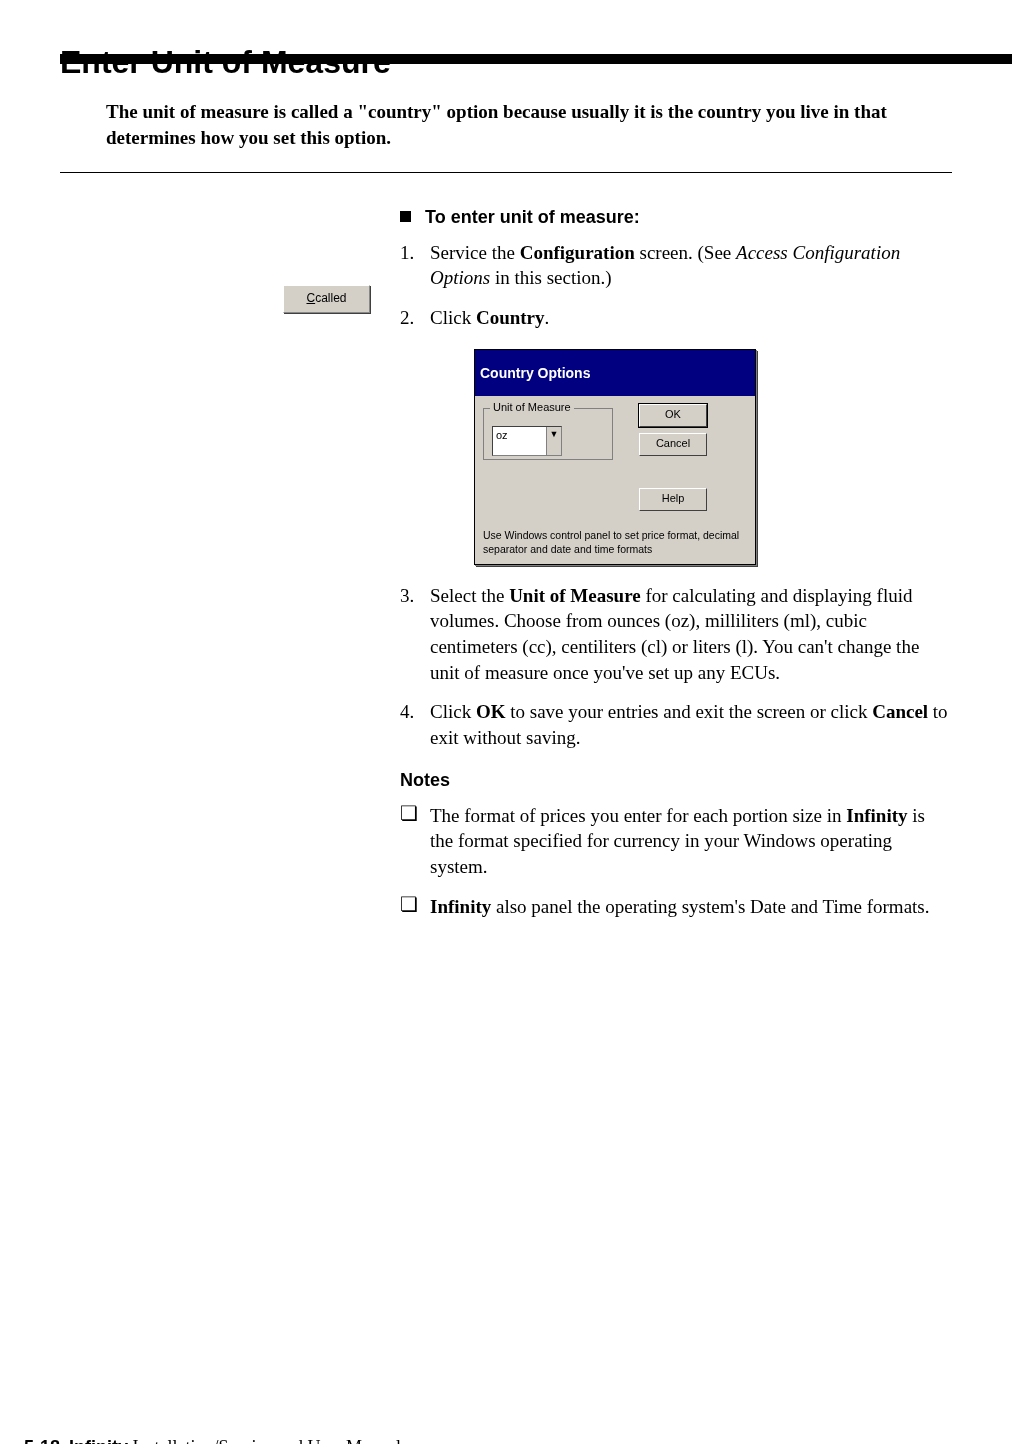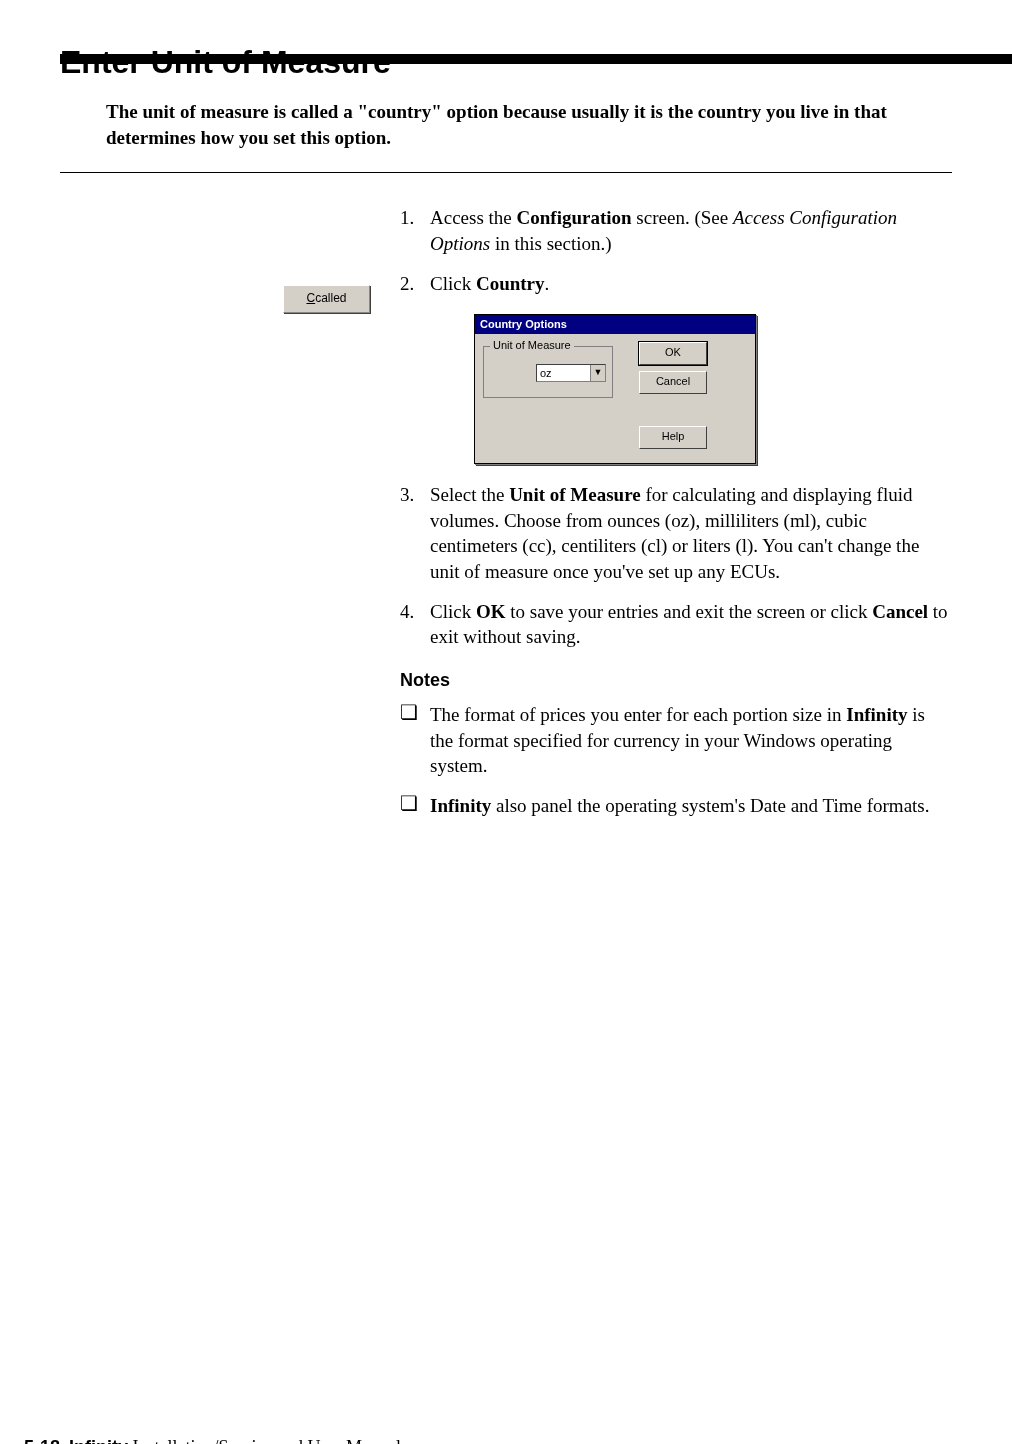--- a/index.html
+++ b/index.html
@@ -29,27 +29,27 @@
   .footer .pg { font-family:Arial,Helvetica,sans-serif; font-weight:bold; }
   .footer .prod { font-family:Arial,Helvetica,sans-serif; font-weight:bold; }
 
   
   .win-btn { width:85px; height:26px; background:#d4d0c8; border:1px solid #888; border-top-color:#fff; border-left-color:#fff; box-shadow:1px 1px 0 #404040; font-family:Tahoma,Arial,sans-serif; font-size:12px; color:#000; text-align:center; line-height:24px; margin-top:0; }
   .win-btn span.ul { text-decoration:underline; }
 
   
   .dlg-wrap { margin:4px 0 18px 74px; }
   .dlg { width:280px; background:#d4d0c8; border:1px solid #000; box-shadow:1px 1px 0 #808080,2px 2px 0 #404040; font-family:Tahoma,Arial,sans-serif; font-size:11px; }
-  .dlg .title { background:#000080; color:#fff; font-weight:bold; padding:2px 5px; font-size:11px; }
+  .dlg .title { background:#000080; color:#fff; font-weight:bold; padding:14px 5px; font-size:14px; }
   .dlg .inner { padding:6px 8px 8px 8px; }
   .dlg .top-area { display:flex; }
   .dlg .group { position:relative; border:1px solid #808080; border-top:none; margin-top:6px; padding:18px 8px 10px 8px; width:130px; box-sizing:border-box; height:52px; }
   .dlg .group::before { content:''; position:absolute; top:0; left:0; right:0; border-top:1px solid #808080; }
   .dlg .group .legend { position:absolute; top:-8px; left:6px; background:#d4d0c8; padding:0 3px; color:#000; font-size:11px; }
-  .dlg .dd { display:flex; width:70px; height:18px; background:#fff; border:1px solid #808080; border-top-color:#404040; border-left-color:#404040; box-sizing:border-box;margin-left:44px; }
+  .dlg .dd { display:flex; width:70px; height:30px; background:#fff; border:1px solid #808080; border-top-color:#404040; border-left-color:#404040; box-sizing:border-box; }
   .dlg .dd .val { flex:1; padding:1px 3px; font-size:11px; line-height:14px; }
   .dlg .dd .arw { width:14px; background:#d4d0c8; border-left:1px solid #808080; text-align:center; font-size:9px; line-height:14px; }
   .dlg .rightbtns { flex:1; padding-left:26px; padding-top:2px; }
   .dlg .btn { width:66px; height:21px; background:#d4d0c8; border:1px solid #404040; border-top-color:#fff; border-left-color:#fff; text-align:center; font-size:11px; line-height:18px; margin-bottom:6px; }
   .dlg .btn.default { outline:1px solid #000; }
   .dlg .hint { font-size:10.5px; color:#000; line-height:1.25; margin-top:12px; }
 
   
   .country-btn-wrap { margin-top:80px; }
 </style>
@@ -66,25 +66,26 @@
   <hr class="rule">
 
   <div class="cols">
     <div class="leftcol">
       <div class="country-btn-wrap">
         <div class="win-btn"><span class="ul">C</span><span>called</span></div>
       </div>
     </div>
 
     <div class="rightcol">
+      <p class="proc-title"><span class="sqbullet"></span><span>To enter unit of measure:</span></p>
 
       <ol class="steps">
         <li>
           <span class="num">1.</span>
-          <span class="body"><span>Access the </span><span class="bold">Configuration</span><span> screen. (See </span><span class="italic">Access Configuration Options</span><span> in this section.)</span></span>
+          <span class="body"><span>Service the </span><span class="bold">Configuration</span><span> screen. (See </span><span class="italic">Access Configuration Options</span><span> in this section.)</span></span>
         </li>
         <li>
           <span class="num">2.</span>
           <span class="body"><span>Click </span><span class="bold">Country</span><span>.</span></span>
         </li>
       </ol>
 
       <div class="dlg-wrap">
         <div class="dlg">
           <div class="title">Country Options</div>
@@ -97,20 +98,21 @@
                   <span class="arw">▼</span>
                 </div>
               </div>
               <div class="rightbtns">
                 <div class="btn default">OK</div>
                 <div class="btn">Cancel</div>
                 <div style="height:26px"></div>
                 <div class="btn">Help</div>
               </div>
             </div>
+            <div class="hint">Use Windows control panel to set price format, decimal separator and date and time formats</div>
           </div>
         </div>
       </div>
 
       <ol class="steps" start="3">
         <li>
           <span class="num">3.</span>
           <span class="body"><span>Select the </span><span class="bold">Unit of Measure</span><span> for calculating and displaying fluid volumes. Choose from ounces (oz), milliliters (ml), cubic centimeters (cc), centiliters (cl) or liters (l). You can't change the unit of measure once you've set up any ECUs.</span></span>
         </li>
         <li>

